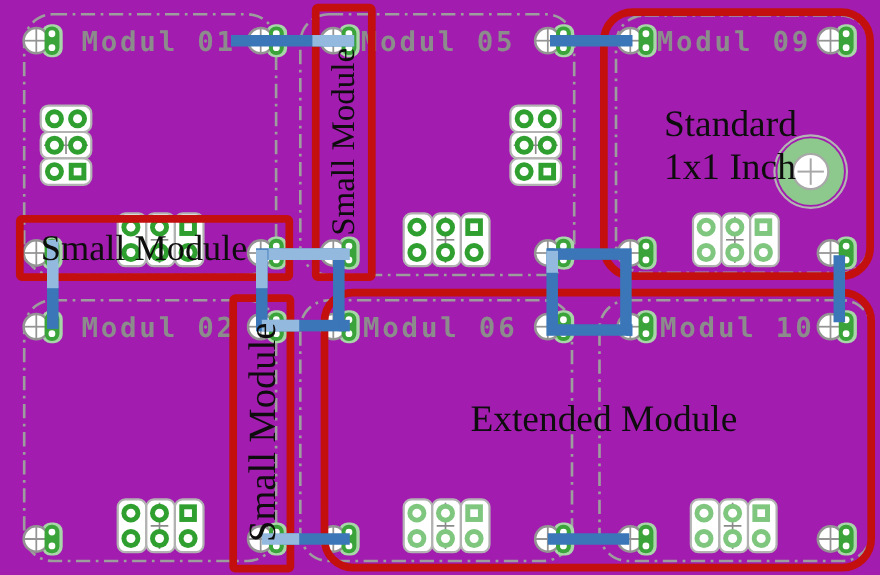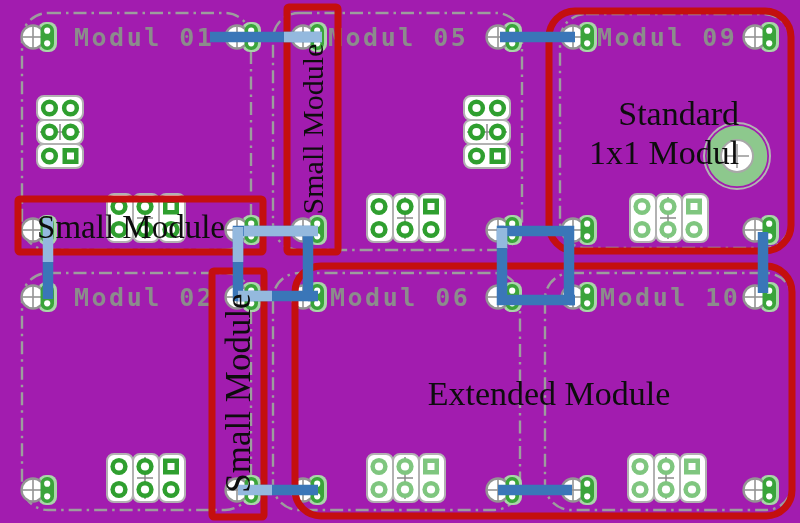--- a/index.html
+++ b/index.html
@@ -7,22 +7,22 @@
          font-family:"Liberation Sans",sans-serif;}
   #pcb-svg{position:absolute;left:0;top:0;}
   .module-label{font-family:"DejaVu Sans Mono",monospace;font-size:25px;font-weight:bold;
                 fill:#8c8c8c;letter-spacing:2.5px;}
   .ann{position:absolute;font-family:"Liberation Serif",serif;color:#0d0d0d;
        white-space:nowrap;transform:translate(-50%,-50%);z-index:5;}
   .ann.vert{transform:translate(-50%,-50%) rotate(-90deg);}
   #ann-sm1{left:131px;top:227px;font-size:33px;}
   #ann-sm2{left:313px;top:129px;font-size:30px;}
   #ann-sm3{left:239px;top:393px;font-size:35px;}
-  #ann-std{left:664px;top:133px;font-size:34px;line-height:39px;text-align:right;}
-  #ann-ext{left:549px;top:382px;font-size:34px;line-height:40px;text-align:center;margin-top:12px;}
+  #ann-std{left:664px;top:133px;font-size:34px;line-height:39px;text-align:left;}
+  #ann-ext{left:549px;top:382px;font-size:34px;line-height:40px;text-align:center;}
   .mod-border{fill:none;stroke:#9d9d9d;stroke-width:2.4;stroke-dasharray:13 5 2.5 5;}
   .red-box{fill:none;stroke:#c40f0f;stroke-width:7;}
   .wire{stroke:#3a76b8;stroke-width:10.5;fill:none;}
   .wire-light{stroke:#94b9de;stroke-width:10.5;fill:none;}
 </style>
 </head>
 <body>
 
 <div id="stage">
 
@@ -177,18 +177,18 @@
     <line class="wire-light" x1="238" y1="490" x2="272" y2="490"></line>
     <line class="wire" x1="498" y1="490" x2="572" y2="490"></line>
   </g>
 </svg>
 
   <div class="ann" id="ann-sm1">Small Module</div>
   <div class="ann vert" id="ann-sm2">Small Module</div>
   <div class="ann vert" id="ann-sm3">Small Module</div>
   <div class="ann" id="ann-std">
     <div>Standard</div>
-    <div>1x1 Modul</div>
+    <div>1x1 Inch</div>
   </div>
   <div class="ann" id="ann-ext">
     <div>Extended Module</div>
   </div>
 </div>
 
 </body></html>

